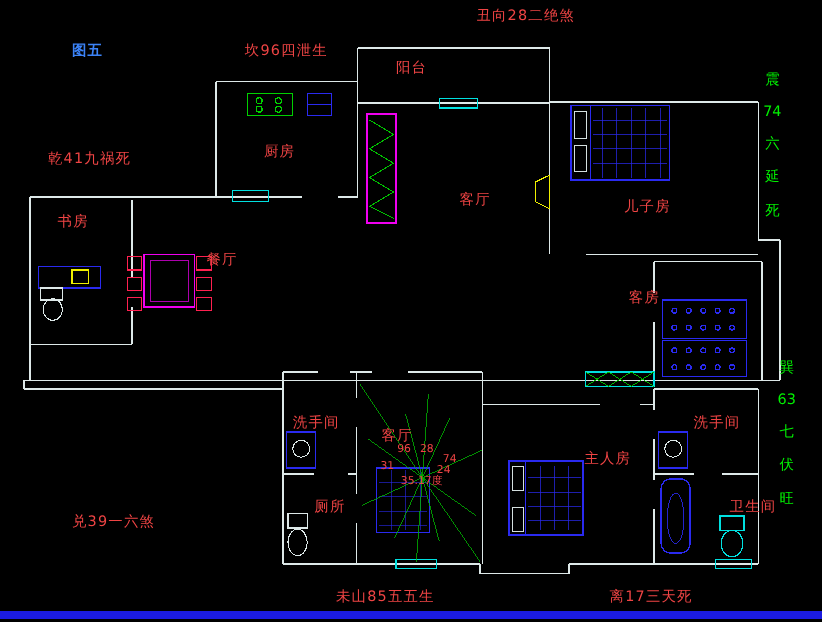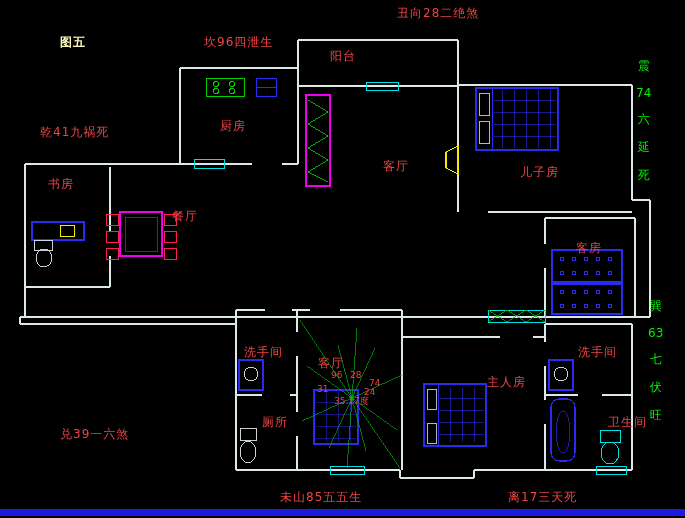--- a/index.html
+++ b/index.html
@@ -6,21 +6,21 @@
   .canvas{
     position:relative;width:685px;height:518px;background:#000;
     overflow:hidden;font-family:"DejaVu Sans",sans-serif;
   }
   svg{position:absolute;left:0;top:0;}
   .lbl{
     position:absolute;color:#ef4444;font-size:12px;line-height:1.1;
     white-space:nowrap;letter-spacing:1px;
   }
   .lbl.small{font-size:9px;letter-spacing:0;}
-  .lbl.blue{color:#fef9c3;font-weight:bold;}
+  .lbl.blue{color:#3b82f6;font-weight:bold;}
   .vcol{
     position:absolute;display:flex;flex-direction:column;align-items:center;
     gap:11px;color:#00f000;font-size:12px;
   }
 </style>
 </head>
 <body>
 
 <div class="canvas">
 
@@ -273,21 +273,21 @@
     <span>伏</span>
     <span>旺</span>
   </div>
 
   <div class="lbl" style="left:330px;top:50px">阳台</div>
   <div class="lbl" style="left:220px;top:120px">厨房</div>
   <div class="lbl" style="left:383px;top:160px">客厅</div>
   <div class="lbl" style="left:520px;top:166px">儿子房</div>
   <div class="lbl" style="left:48px;top:178px">书房</div>
   <div class="lbl" style="left:172px;top:210px">餐厅</div>
-  <div class="lbl" style="left:576px;top:242px">客房</div>
+  <div class="lbl" style="left:524px;top:242px">客房</div>
   <div class="lbl" style="left:244px;top:346px">洗手间</div>
   <div class="lbl" style="left:318px;top:357px">客厅</div>
   <div class="lbl" style="left:262px;top:416px">厕所</div>
   <div class="lbl" style="left:487px;top:376px">主人房</div>
   <div class="lbl" style="left:578px;top:346px">洗手间</div>
   <div class="lbl" style="left:608px;top:416px">卫生间</div>
 
   <div class="lbl small" style="left:331px;top:371px">96</div>
   <div class="lbl small" style="left:350px;top:371px">28</div>
   <div class="lbl small" style="left:369px;top:379px">74</div>

